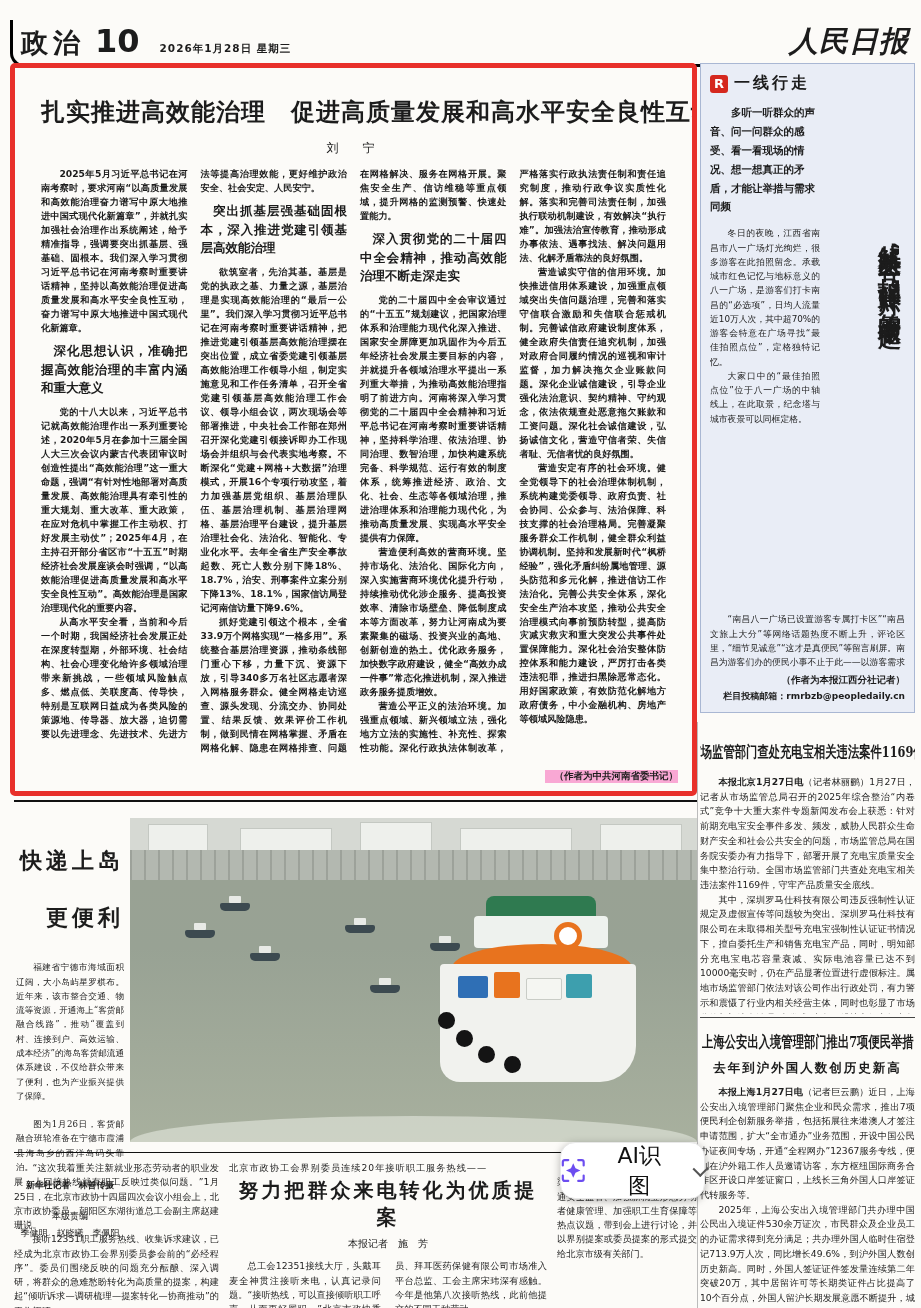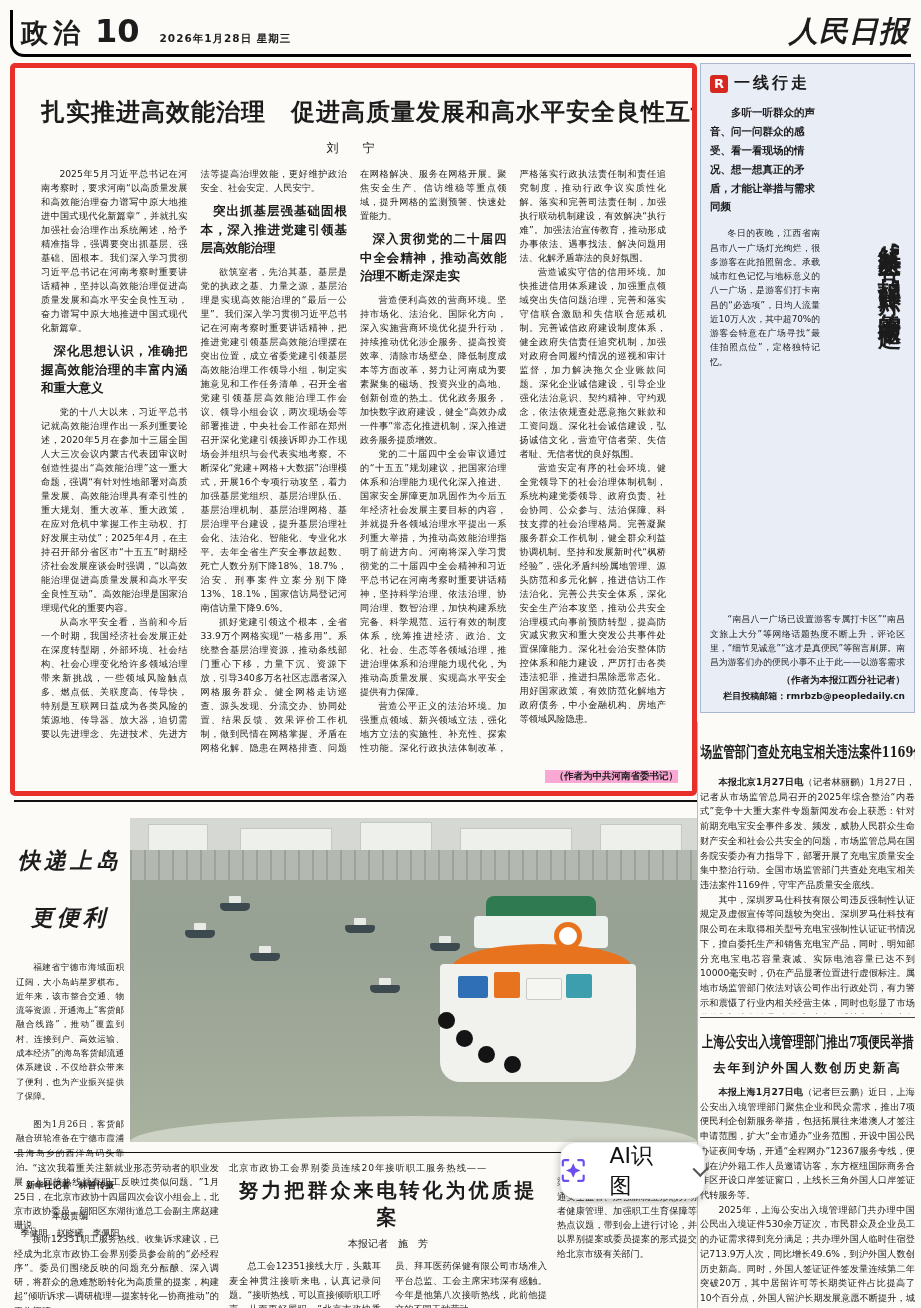--- a/index.html
+++ b/index.html
@@ -1,37 +1,37 @@
 <!DOCTYPE html>
 <html><head>
 <meta charset="utf-8">
 <style>
   html,body{margin:0;padding:0;background:#e8e8e8;}
   .page{position:relative;width:921px;height:1308px;background:#fcfbf8;margin:0 auto;
         font-family:"DejaVu Sans",sans-serif;color:#1c1c1c;overflow:hidden;}
 
   
-  .top-rule{position:absolute;left:10px;top:10px;width:898px;height:44px;
+  .top-rule{position:absolute;left:10px;top:20px;width:898px;height:44px;
             border-left:3px solid #000;border-bottom:3px solid #000;border-radius:0 0 0 14px;}
   .section-row{position:absolute;left:8px;top:2px;display:flex;align-items:baseline;gap:10px;}
   .section-name{font-size:27px;font-weight:bold;letter-spacing:5px;}
   .page-num{font-size:32px;font-weight:bold;}
   .page-date{font-size:10.5px;font-weight:bold;margin-left:10px;letter-spacing:1px;}
   .masthead{position:absolute;right:2px;top:2px;font-family:"DejaVu Serif",serif;
             font-style:italic;font-weight:bold;font-size:29px;letter-spacing:1px;}
 
   
   .main-box{position:absolute;left:10px;top:63px;width:687px;height:733px;box-sizing:border-box;
             border:5px solid #e8302a;border-radius:5px;padding:4px 26px;overflow:hidden;}
   .main-headline{margin-top:24px;text-align:center;font-size:24px;font-weight:900;
                  letter-spacing:1px;white-space:nowrap;}
   .main-author{text-align:center;font-size:12px;margin:12px 0 10px;letter-spacing:6px;}
   .art-cols{height:588px;column-count:4;column-gap:13px;column-fill:auto;overflow:hidden;
             text-align:justify;font-size:9.2px;line-height:1.52;}
-  .art-cols p{margin:0;text-indent:2em;}
+  .art-cols p{margin:0;text-indent:2em;font-weight:bold;}
   .art-cols h3{font-size:12.5px;line-height:1.5;margin:7px 0;text-indent:1em;font-weight:bold;
                break-inside:avoid;}
   .attribution{position:absolute;right:14px;bottom:8px;font-size:9.5px;font-weight:bold;
                background:#f9a8d4;padding-left:10px;}
 
   
   .sidebar{position:absolute;left:700px;top:63px;width:215px;height:650px;box-sizing:border-box;
            background:#e9edf6;border:1px solid #a9b7d3;padding:9px 9px;overflow:hidden;}
   .sb-inner{position:relative;height:100%;overflow:hidden;}
   .tag-row{display:flex;align-items:center;gap:6px;margin-bottom:9px;}
@@ -64,21 +64,21 @@
   .market{top:722px;height:292px;}
   .market .squeeze-wrap{margin:20px 0 12px;}
   .shanghai{top:1024px;height:284px;}
   .shanghai .squeeze-wrap{margin:8px 0 0;}
   .div-h{position:absolute;left:700px;top:1017px;width:215px;border-top:1px solid #444;}
   .v-rule{position:absolute;left:697px;top:722px;height:586px;border-left:1px solid #bbb;}
 
   
   .photo-sec{position:absolute;left:14px;top:800px;width:683px;height:350px;border-top:2px solid #111;}
   .photo-left{position:absolute;left:2px;top:30px;width:108px;}
-  .p-title{font-size:22px;font-weight:800;text-align:center;letter-spacing:4px;line-height:2.6;font-style:italic;}
+  .p-title{font-size:22px;font-weight:800;text-align:right;letter-spacing:4px;line-height:2.6;}
   .p-cap{margin-top:14px;font-size:8.6px;line-height:1.66;text-align:justify;text-indent:2em;
          font-family:"DejaVu Serif",serif;color:#222;}
   .p-credit{margin-top:6px;font-size:8.8px;font-weight:bold;text-align:center;
             font-family:"DejaVu Serif",serif;}
   .p-editors{margin-top:16px;text-align:center;font-size:9px;line-height:1.9;}
   .photo{position:absolute;left:116px;top:16px;width:567px;height:324px;overflow:hidden;
          background:linear-gradient(180deg,#9aa294 0%,#98a294 40%,#a8b09e 100%);}
   .ph-sky{position:absolute;left:0;top:0;width:100%;height:34px;background:#d6d9d3;}
   .ph-bld{position:absolute;background:#eef0ec;border:1px solid #c4c8c2;}
   .ph-wall{position:absolute;left:0;top:32px;width:100%;height:30px;background:#b3b8b0;
@@ -106,21 +106,21 @@
   .bottom p{font-size:9.2px;line-height:1.55;text-align:justify;text-indent:2em;margin:0;}
   .bj-eyebrow{font-size:12px;letter-spacing:1px;margin:4px 0 8px;text-indent:0 !important;text-align:left;}
   .bj-headline{text-align:center;font-size:20px;font-weight:900;letter-spacing:3px;
                font-family:"DejaVu Serif",serif;margin:2px 0 6px;}
   .bj-byline{text-align:center;font-size:10px;margin-bottom:8px;}
   .bj-cols{column-count:2;column-gap:14px;column-fill:auto;height:66px;overflow:hidden;}
 
   
   .ai-btn{position:absolute;left:560px;top:1142px;width:143px;height:55px;background:#fff;
           border:1px solid #e8e8e8;border-radius:15px;box-shadow:0 2px 8px rgba(0,0,0,.28);
-          display:flex;align-items:center;justify-content:center;gap:24px;cursor:pointer;}
+          display:flex;align-items:center;justify-content:center;gap:24px;cursor:pointer;text-align:center;}
   .ai-label{font-size:22px;color:#111;}
   .ai-chev{width:10px;height:10px;border-right:2px solid #555;border-bottom:2px solid #555;
            transform:rotate(45deg) translateY(-3px);}
 </style>
 </head>
 <body>
 
 <div class="page">
 
   <div class="top-rule">
@@ -137,40 +137,41 @@
     <div class="main-author">刘　宁</div>
     <div class="art-cols">
       <p>2025年5月习近平总书记在河南考察时，要求河南“以高质量发展和高效能治理奋力谱写中原大地推进中国式现代化新篇章”，并就扎实加强社会治理作出系统阐述，给予精准指导，强调要突出抓基层、强基础、固根本。我们深入学习贯彻习近平总书记在河南考察时重要讲话精神，坚持以高效能治理促进高质量发展和高水平安全良性互动，奋力谱写中原大地推进中国式现代化新篇章。</p>
       <h3>深化思想认识，准确把握高效能治理的丰富内涵和重大意义</h3>
       <p>党的十八大以来，习近平总书记就高效能治理作出一系列重要论述，2020年5月在参加十三届全国人大三次会议内蒙古代表团审议时创造性提出“高效能治理”这一重大命题，强调“有针对性地部署对高质量发展、高效能治理具有牵引性的重大规划、重大改革、重大政策，在应对危机中掌握工作主动权、打好发展主动仗”；2025年4月，在主持召开部分省区市“十五五”时期经济社会发展座谈会时强调，“以高效能治理促进高质量发展和高水平安全良性互动”。高效能治理是国家治理现代化的重要内容。</p>
       <p>从高水平安全看，当前和今后一个时期，我国经济社会发展正处在深度转型期，外部环境、社会结构、社会心理变化给许多领域治理带来新挑战，一些领域风险触点多、燃点低、关联度高、传导快，特别是互联网日益成为各类风险的策源地、传导器、放大器，迫切需要以先进理念、先进技术、先进方法等提高治理效能，更好维护政治安全、社会安定、人民安宁。</p>
       <h3>突出抓基层强基础固根本，深入推进党建引领基层高效能治理</h3>
       <p>欲筑室者，先治其基。基层是党的执政之基、力量之源，基层治理是实现高效能治理的“最后一公里”。我们深入学习贯彻习近平总书记在河南考察时重要讲话精神，把推进党建引领基层高效能治理摆在突出位置，成立省委党建引领基层高效能治理工作领导小组，制定实施意见和工作任务清单，召开全省党建引领基层高效能治理工作会议、领导小组会议，两次现场会等部署推进，中央社会工作部在郑州召开深化党建引领接诉即办工作现场会并组织与会代表实地考察。不断深化“党建+网格+大数据”治理模式，开展16个专项行动攻坚，着力加强基层党组织、基层治理队伍、基层治理机制、基层治理网格、基层治理平台建设，提升基层治理社会化、法治化、智能化、专业化水平。去年全省生产安全事故起数、死亡人数分别下降18%、18.7%，治安、刑事案件立案分别下降13%、18.1%，国家信访局登记河南信访量下降9.6%。</p>
       <p>抓好党建引领这个根本，全省33.9万个网格实现“一格多用”。系统整合基层治理资源，推动条线部门重心下移，力量下沉、资源下放，引导340多万名社区志愿者深入网格服务群众。健全网格走访巡查、源头发现、分流交办、协同处置、结果反馈、效果评价工作机制，做到民情在网格掌握、矛盾在网格化解、隐患在网格排查、问题在网格解决、服务在网格开展。聚焦安全生产、信访维稳等重点领域，提升网格的监测预警、快速处置能力。</p>
       <h3>深入贯彻党的二十届四中全会精神，推动高效能治理不断走深走实</h3>
+      <p>党的二十届四中全会审议通过的“十五五”规划建议，把国家治理体系和治理能力现代化深入推进、国家安全屏障更加巩固作为今后五年经济社会发展主要目标的内容，并就提升各领域治理水平提出一系列重大举措，为推动高效能治理指明了前进方向。河南将深入学习贯彻党的二十届四中全会精神和习近平总书记在河南考察时重要讲话精神，坚持科学治理、依法治理、协同治理、数智治理，加快构建系统完备、科学规范、运行有效的制度体系，统筹推进经济、政治、文化、社会、生态等各领域治理，推进治理体系和治理能力现代化，为推动高质量发展、实现高水平安全提供有力保障。</p>
       <p>营造便利高效的营商环境。坚持市场化、法治化、国际化方向，深入实施营商环境优化提升行动，持续推动优化涉企服务、提高投资效率、清除市场壁垒、降低制度成本等方面改革，努力让河南成为要素聚集的磁场、投资兴业的高地、创新创造的热土。优化政务服务，加快数字政府建设，健全“高效办成一件事”常态化推进机制，深入推进政务服务提质增效。</p>
-      <p>党的二十届四中全会审议通过的“十五五”规划建议，把国家治理体系和治理能力现代化深入推进、国家安全屏障更加巩固作为今后五年经济社会发展主要目标的内容，并就提升各领域治理水平提出一系列重大举措，为推动高效能治理指明了前进方向。河南将深入学习贯彻党的二十届四中全会精神和习近平总书记在河南考察时重要讲话精神，坚持科学治理、依法治理、协同治理、数智治理，加快构建系统完备、科学规范、运行有效的制度体系，统筹推进经济、政治、文化、社会、生态等各领域治理，推进治理体系和治理能力现代化，为推动高质量发展、实现高水平安全提供有力保障。</p>
       <p>营造公平正义的法治环境。加强重点领域、新兴领域立法，强化地方立法的实施性、补充性、探索性功能。深化行政执法体制改革，严格落实行政执法责任制和责任追究制度，推动行政争议实质性化解。落实和完善司法责任制，加强执行联动机制建设，有效解决“执行难”。加强法治宣传教育，推动形成办事依法、遇事找法、解决问题用法、化解矛盾靠法的良好氛围。</p>
       <p>营造诚实守信的信用环境。加快推进信用体系建设，加强重点领域突出失信问题治理，完善和落实守信联合激励和失信联合惩戒机制。完善诚信政府建设制度体系，健全政府失信责任追究机制，加强对政府合同履约情况的巡视和审计监督，加力解决拖欠企业账款问题。深化企业诚信建设，引导企业强化法治意识、契约精神、守约观念，依法依规查处恶意拖欠账款和工资问题。深化社会诚信建设，弘扬诚信文化，营造守信者荣、失信者耻、无信者忧的良好氛围。</p>
       <p>营造安定有序的社会环境。健全党领导下的社会治理体制机制，系统构建党委领导、政府负责、社会协同、公众参与、法治保障、科技支撑的社会治理格局。完善凝聚服务群众工作机制，健全群众利益协调机制。坚持和发展新时代“枫桥经验”，强化矛盾纠纷属地管理、源头防范和多元化解，推进信访工作法治化。完善公共安全体系，深化安全生产治本攻坚，推动公共安全治理模式向事前预防转型，提高防灾减灾救灾和重大突发公共事件处置保障能力。深化社会治安整体防控体系和能力建设，严厉打击各类违法犯罪，推进扫黑除恶常态化。用好国家政策，有效防范化解地方政府债务，中小金融机构、房地产等领域风险隐患。</p>
 
     </div>
     <div class="attribution">（作者为中共河南省委书记）</div>
   </div>
 
   <div class="sidebar">
     <div class="sb-inner">
       <div class="tag-row">
         <span class="r-logo">R</span>
         <span class="tag-label">一线行走</span>
       </div>
       <div class="sb-intro">多听一听群众的声音、问一问群众的感受、看一看现场的情况、想一想真正的矛盾，才能让举措与需求同频</div>
       <div class="sb-flex">
         <div class="sb-left">
           <p>冬日的夜晚，江西省南昌市八一广场灯光绚烂，很多游客在此拍照留念。承载城市红色记忆与地标意义的八一广场，是游客们打卡南昌的“必选项”，日均人流量近10万人次，其中超70%的游客会特意在广场寻找“最佳拍照点位”，定格独特记忆。</p>
+          <p>大家口中的“最佳拍照点位”位于八一广场的中轴线上，在此取景，纪念塔与城市夜景可以同框定格。</p>
         </div>
         <div class="v-wrap">
           <div class="v-title">
             <span>从解决游客“拍一张好照片”的需求做起</span>
             <span class="v-author">周欢</span>
           </div>
         </div>
       </div>
       <div class="sb-body2">
         <p>“南昌八一广场已设置游客专属打卡区”“南昌文旅上大分”等网络话题热度不断上升，评论区里，“细节见诚意”“这才是真便民”等留言刷屏。南昌为游客们办的便民小事不止于此——以游客需求为导向，滕王阁景区增设免费寄包柜、万寿宫历史文化街区设便民饮水点……</p>

